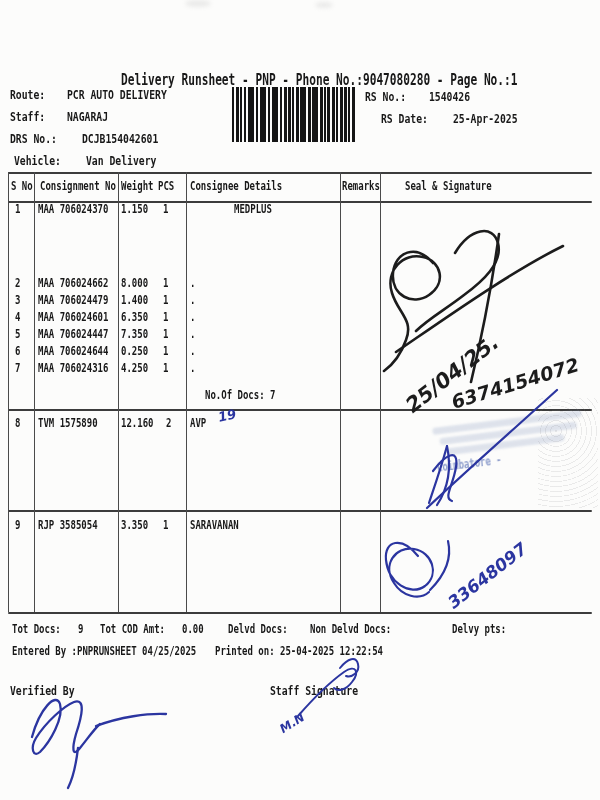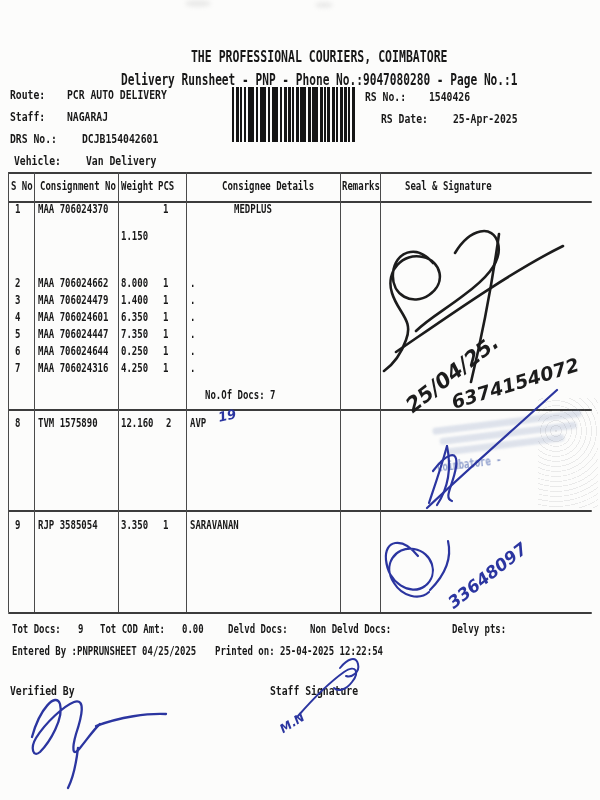--- a/index.html
+++ b/index.html
@@ -41,23 +41,20 @@
   .hwtxt{font-family:"DejaVu Sans",sans-serif;font-style:italic;font-weight:bold;}
 </style>
 </head>
 <body>
 
 <div class="page">
 
   <div class="smudge" style="left:185px;top:0;width:26px;height:7px;"></div>
   <div class="smudge" style="left:315px;top:2px;width:18px;height:6px;"></div>
 
-  <div class="abs" style="left:0;top:28px;width:600px;text-align:center;">
-    <span class="sxc f16">THE PROFESSIONAL COURIERS, COIMBATORE</span>
-  </div>
   <div class="abs" style="left:0;top:51px;width:600px;text-align:center;">
     <span class="sxc f155">Delivery Runsheet - PNP - Phone No.:9047080280 - Page No.:1</span>
   </div>
 
   <div class="abs" style="left:10px;top:84px;"><span class="sx f13">Route:</span> <span class="sx f13">PCR AUTO DELIVERY</span></div>
   <div class="abs" style="left:10px;top:106px;"><span class="sx f13">Staff:</span> <span class="sx f13">NAGARAJ</span></div>
   <div class="abs" style="left:10px;top:128px;"><span class="sx f13">DRS No.:</span> <span class="sx f13">DCJB154042601</span></div>
   <div class="abs" style="left:14px;top:150px;"><span class="sx f13">Vehicle:</span> <span class="sx f13">Van Delivery</span></div>
 
   <div class="barcode"></div>
@@ -74,28 +71,28 @@
   <div class="vline" style="left:34px;"></div>
   <div class="vline" style="left:118px;"></div>
   <div class="vline" style="left:186px;"></div>
   <div class="vline" style="left:340px;"></div>
   <div class="vline" style="left:380px;"></div>
 
   <div class="cell" style="left:11px;top:179px;"><span class="sx">S No</span></div>
   <div class="cell" style="left:40px;top:179px;"><span class="sx">Consignment No</span></div>
   <div class="cell" style="left:121px;top:179px;"><span class="sx">Weight</span></div>
   <div class="cell" style="left:158px;top:179px;"><span class="sx">PCS</span></div>
-  <div class="cell" style="left:190px;top:179px;margin-left:32px;"><span class="sx">Consignee Details</span></div>
+  <div class="cell" style="left:190px;top:179px;"><span class="sx">Consignee Details</span></div>
   <div class="cell" style="left:342px;top:179px;"><span class="sx">Remarks</span></div>
   <div class="cell" style="left:405px;top:179px;"><span class="sx">Seal &amp; Signature</span></div>
 
   <div>
     <div class="cell" style="left:15px;top:202px;"><span class="sx">1</span></div>
     <div class="cell" style="left:38px;top:202px;"><span class="sx">MAA 706024370</span></div>
-    <div class="cell" style="left:121px;top:202px;margin-top:27px;"><span class="sx">1.150</span></div>
+    <div class="cell" style="left:121px;top:202px;"><span class="sx">1.150</span></div>
     <div class="cell" style="left:163px;top:202px;"><span class="sx">1</span></div>
     <div class="cell" style="left:190px;top:202px;padding-left:44px;"><span class="sx">MEDPLUS</span></div>
   </div>
 
   <div>
     <div class="cell" style="left:15px;top:276px;"><span class="sx">2</span></div>
     <div class="cell" style="left:38px;top:276px;"><span class="sx">MAA 706024662</span></div>
     <div class="cell" style="left:121px;top:276px;"><span class="sx">8.000</span></div>
     <div class="cell" style="left:163px;top:276px;"><span class="sx">1</span></div>
     <div class="cell" style="left:190px;top:276px;"><span class="sx">.</span></div>

